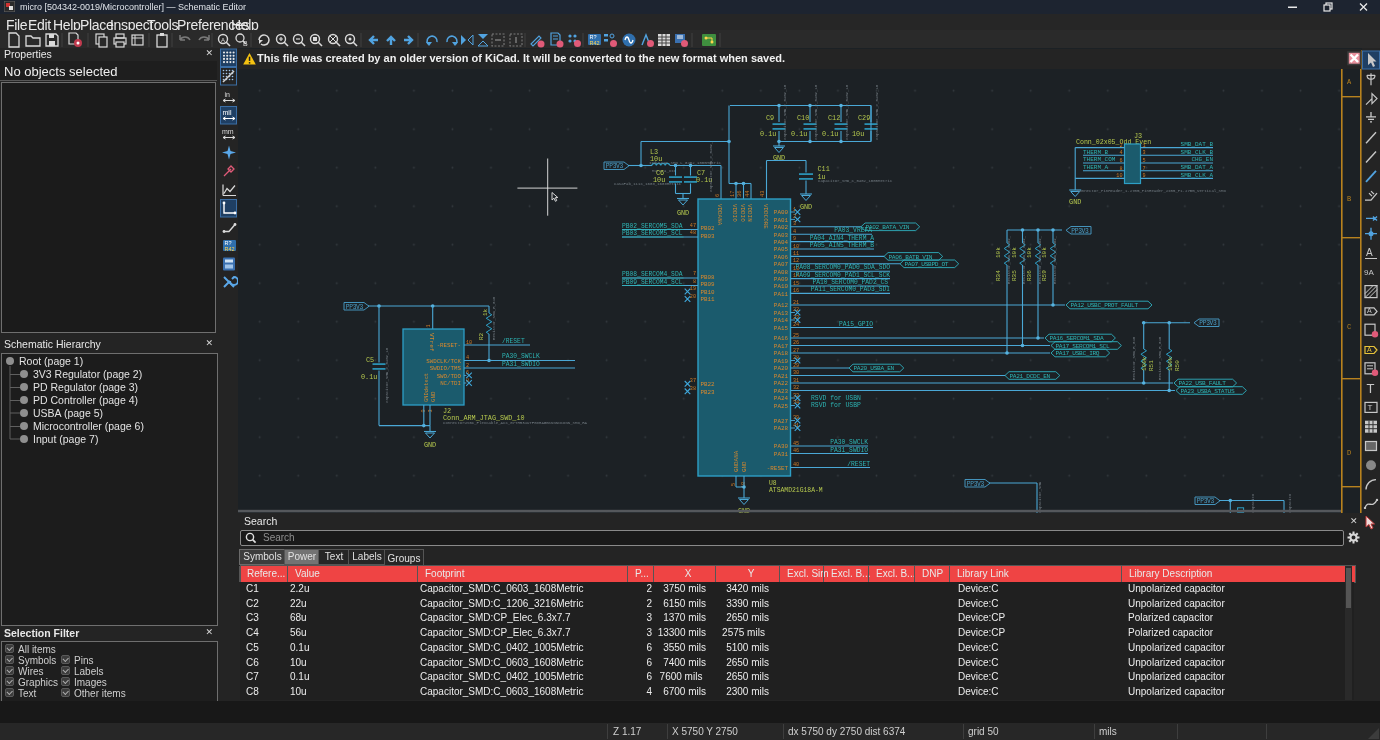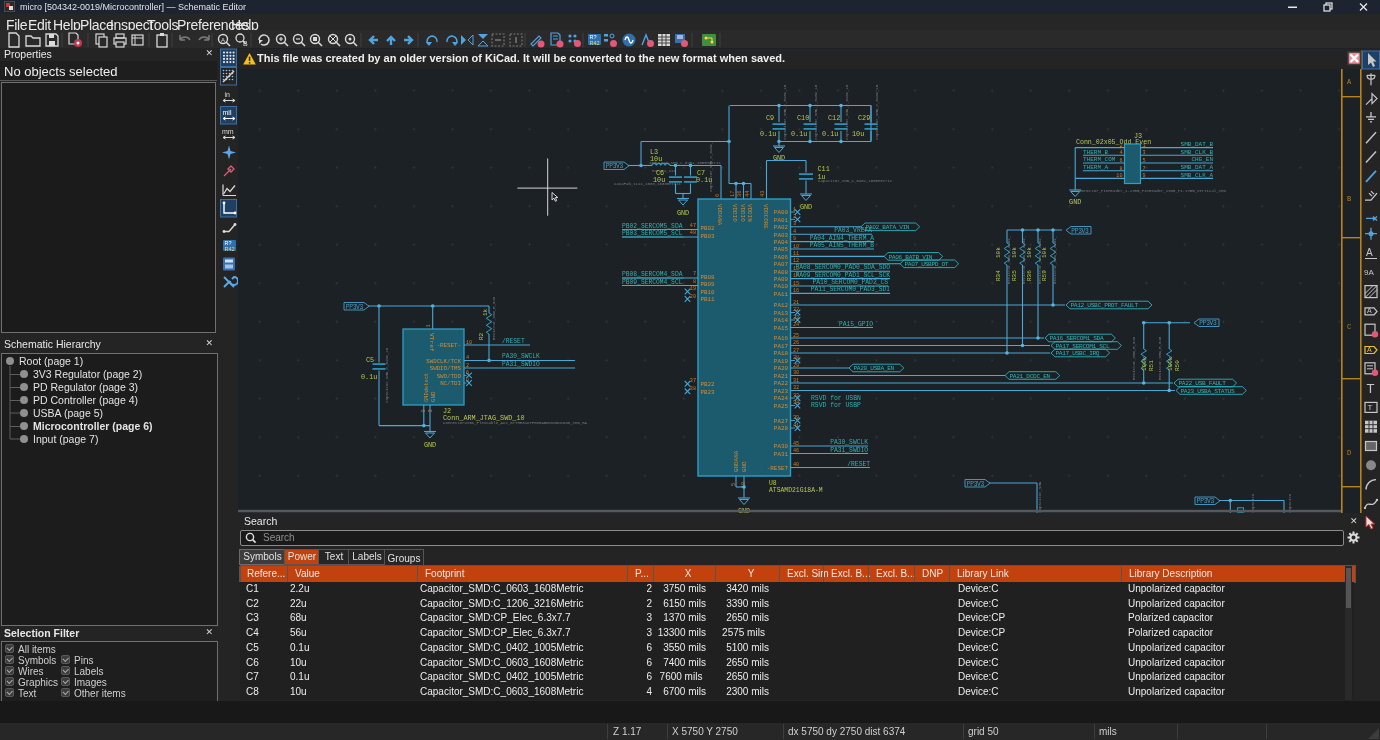--- a/index.html
+++ b/index.html
@@ -239,21 +239,21 @@
 <div class="pbox" style="left:1px;top:353px;width:215px;height:271px;background:#1c1c1c"></div>
 <div class="tree">
  <svg style="position:absolute;left:0;top:0" width="220" height="740">
       <path d="M10 366 L10 439 M10 374.5 L20 374.5 M10 387.5 L20 387.5 M10 400.5 L20 400.5 M10 413 L20 413 M10 426.5 L20 426.5 M10 439 L20 439" stroke="#5f5f5f" stroke-width="1" fill="none"></path>
     </svg>
  <div class="trow" style="left:6px;top:355px"><span class="tc"></span>Root (page 1)</div>
  <div class="trow" style="left:20px;top:368px"><span class="tc"></span>3V3 Regulator (page 2)</div>
  <div class="trow" style="left:20px;top:381px"><span class="tc"></span>PD Regulator (page 3)</div>
  <div class="trow" style="left:20px;top:394px"><span class="tc"></span>PD Controller (page 4)</div>
  <div class="trow" style="left:20px;top:407px"><span class="tc"></span>USBA (page 5)</div>
- <div class="trow" style="left:20px;top:420px;font-weight:bold"><span class="tc"></span>Microcontroller (page 6)</div>
+ <div class="trow" style="left:20px;top:420px;font-weight:normal"><span class="tc"></span>Microcontroller (page 6)</div>
  <div class="trow" style="left:20px;top:433px"><span class="tc"></span>Input (page 7)</div>
 </div>
 
 <div class="ptitle" style="top:627px">
     <span class="tx" style="font-weight:bold">Selection Filter</span>
     <span class="x">✕</span>
   </div>
 <div class="pbox" style="left:1px;top:641px;width:215px;height:60px;background:#1e1e1e"></div>
 <div class="sf" style="left:5px;top:644px"><span class="cb"></span>All items</div>
 <div class="sf" style="left:5px;top:655px"><span class="cb"></span>Symbols</div>
@@ -953,26 +953,26 @@
    <span style="position:absolute;left:22px;top:1px;color:#8f8f8f;font-size:10px">Search</span>
  </div>
  <svg style="position:absolute;left:1108px;top:17px" width="15" height="15">
       <circle cx="7.5" cy="7.5" r="3" fill="none" stroke="#d8d8d8" stroke-width="2"></circle>
       <g stroke="#d8d8d8" stroke-width="2">
         <path d="M7.5 1.5 L7.5 4 M7.5 11 L7.5 13.5 M1.5 7.5 L4 7.5 M11 7.5 L13.5 7.5 M3.3 3.3 L5 5 M10 10 L11.7 11.7 M10 5 L11.7 3.3 M3.3 11.7 L5 10"></path>
       </g>
     </svg>
  <div style="position:absolute;left:0px;top:36px;height:14px;width:1142px;font-size:10px;color:#e0e0e0">
       <div style="position:absolute;left:1px;top:0;width:45px;height:13px;background:#3d3d3d;border:1px solid #6a6a6a;text-align:center;padding-top:1px">Symbols</div>
-      <div style="position:absolute;left:46px;top:0;width:34px;height:13px;background:#c2410c;border:1px solid #555;text-align:center;padding-top:1px">Power</div>
+      <div style="position:absolute;left:46px;top:0;width:34px;height:13px;background:#737373;border:1px solid #555;text-align:center;padding-top:1px">Power</div>
       <div style="position:absolute;left:80px;top:0;width:30px;height:13px;background:#262626;border:1px solid #555;text-align:center;padding-top:1px">Text</div>
       <div style="position:absolute;left:110px;top:0;width:36px;height:13px;background:#262626;border:1px solid #555;text-align:center;padding-top:1px">Labels</div>
       <div style="position:absolute;left:146px;top:0;width:38px;height:13px;background:#262626;border:1px solid #555;text-align:center;padding-top:3px">Groups</div>
     </div>
- <div style="position:absolute;left:2px;top:52px;width:1114px;height:16px;background:#c2410c;border:1px solid #555;color:#e8e8e8;font-size:10px">
+ <div style="position:absolute;left:2px;top:52px;width:1114px;height:16px;background:#ef4444;border:1px solid #555;color:#e8e8e8;font-size:10px">
       <span style="position:absolute;left:6px;top:2px">Refere...</span>
       <span style="position:absolute;left:-2px;top:0;width:1px;height:16px;background:#555"></span>
       <span style="position:absolute;left:54px;top:2px">Value</span>
       <span style="position:absolute;left:46px;top:0;width:1px;height:16px;background:#555"></span>
       <span style="position:absolute;left:184px;top:2px">Footprint</span>
       <span style="position:absolute;left:176px;top:0;width:1px;height:16px;background:#555"></span>
       <span style="position:absolute;left:394px;top:2px">P...</span>
       <span style="position:absolute;left:386px;top:0;width:1px;height:16px;background:#555"></span>
       <span style="position:absolute;left:416px;top:2px;width:62px;text-align:center">X</span>
       <span style="position:absolute;left:412px;top:0;width:1px;height:16px;background:#555"></span>

